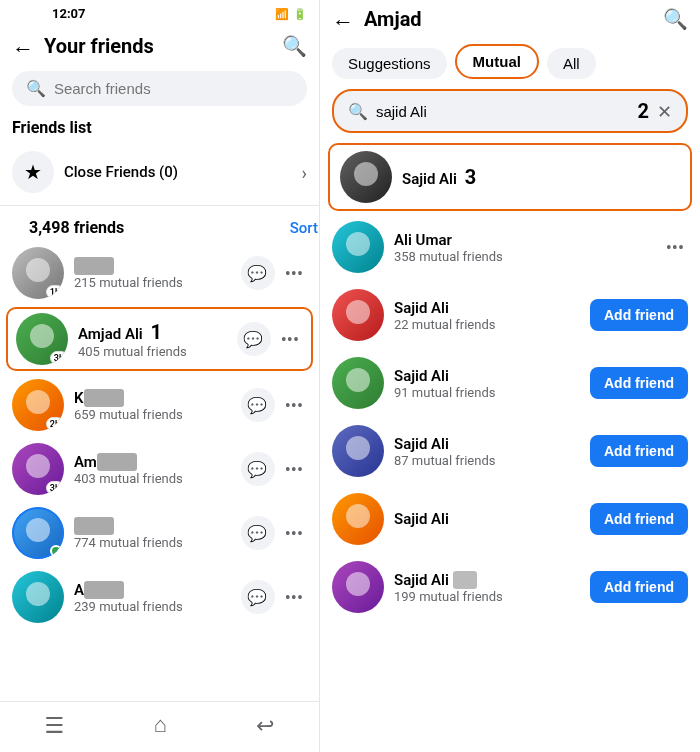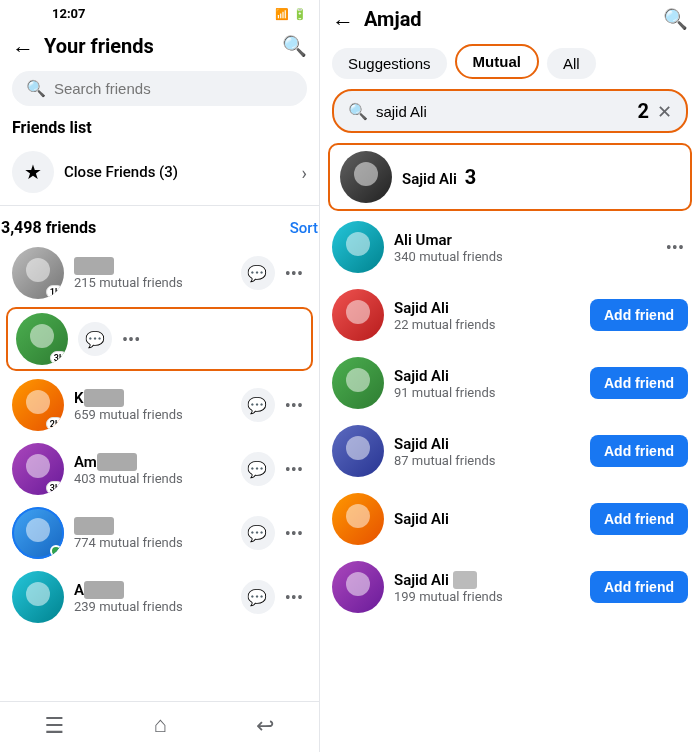--- a/index.html
+++ b/index.html
@@ -102,20 +102,21 @@
     .close-friends-label { font-size: 15px; font-weight: 500; flex: 1; }
     .chevron-right { color: #65676b; font-size: 18px; }
 
     .divider { height: 1px; background: #e4e6ea; margin: 4px 0; }
 
     .friends-count-row {
       display: flex;
       align-items: center;
       justify-content: space-between;
       padding: 8px 1px 4px;
+      margin-left: 28px;
     }
     .friends-count { font-size: 16px; font-weight: 700; color: #000; }
     .sort-btn { font-size: 15px; color: #1877f2; font-weight: 500; cursor: pointer; text-align: center; }
 
     .friends-list { flex: 1; overflow-y: auto; }
     .friend-row {
       display: flex;
       align-items: center;
       padding: 6px 12px;
       gap: 10px;
@@ -369,21 +370,21 @@
 
   <div class="search-bar">
     <span>🔍</span>
     <input type="text" placeholder="Search friends" style="">
   </div>
 
   <div class="section-title">Friends list</div>
 
   <div class="close-friends-row">
     <div class="star-icon">★</div>
-    <span class="close-friends-label">Close Friends (3)</span>
+    <span class="close-friends-label">Close Friends (0)</span>
     <span class="chevron-right">›</span>
   </div>
 
   <div class="divider"></div>
 
   <div class="friends-count-row">
     <span class="friends-count">3,498 friends</span>
     <span class="sort-btn">Sort</span>
   </div>
 
@@ -408,20 +409,24 @@
       </div>
     </div>
 
     <div class="friend-row highlighted">
       <div class="avatar av-green">
         <div class="avatar-face">
             <div class="face-circle"></div>
           </div>
         <span class="badge-3h">3h</span>
       </div>
+      <div class="friend-info">
+        <div class="friend-name">Amjad Ali <span class="step-badge">1</span></div>
+        <div class="mutual-friends">405 mutual friends</div>
+      </div>
       <div class="friend-actions">
         <div class="messenger-btn">💬</div>
         <span class="dots-btn">•••</span>
       </div>
     </div>
 
     <div class="friend-row">
       <div class="avatar av-orange">
         <div class="avatar-face">
             <div class="face-circle"></div>
@@ -533,21 +538,21 @@
     </div>
 
     <div class="mutual-row">
       <div class="avatar av-teal">
         <div class="avatar-face">
             <div class="face-circle"></div>
           </div>
       </div>
       <div class="mutual-info">
         <div class="mutual-name">Ali Umar</div>
-        <div class="mutual-friends-text">340 mutual friends</div>
+        <div class="mutual-friends-text">358 mutual friends</div>
       </div>
       <span class="dots-btn">•••</span>
     </div>
 
     <div class="mutual-row">
       <div class="avatar av-red">
         <div class="avatar-face">
             <div class="face-circle"></div>
           </div>
       </div>

